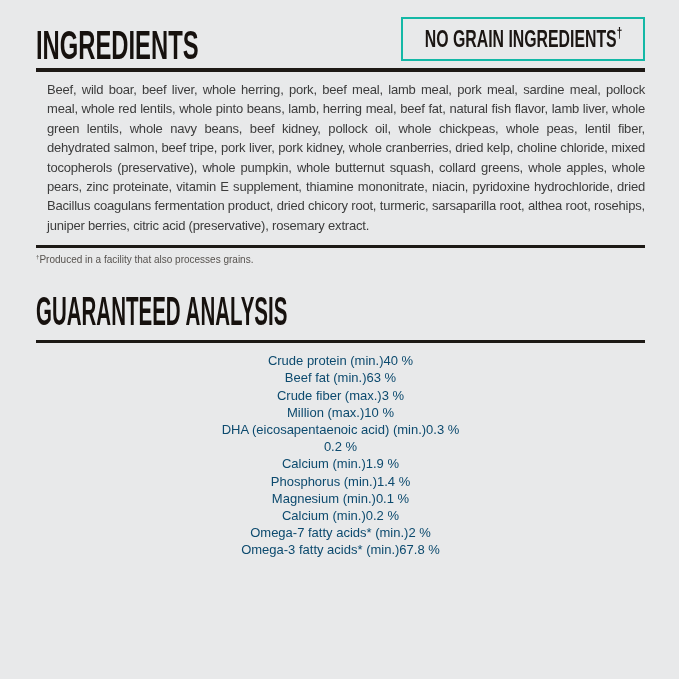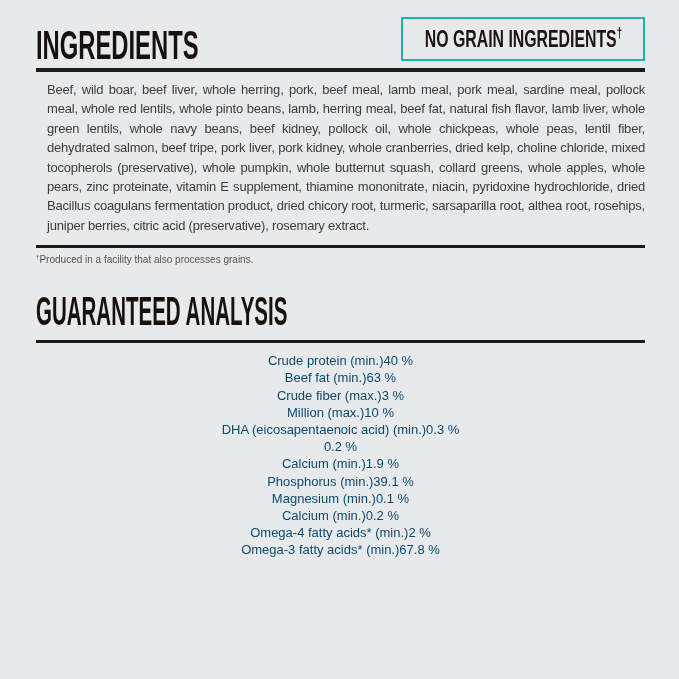--- a/index.html
+++ b/index.html
@@ -134,32 +134,32 @@
     </div>
     <div class="analysis-row">
       <span class="val">0.2 %</span>
     </div>
     <div class="analysis-row">
       <span>Calcium (min.)</span>
       <span class="val">1.9 %</span>
     </div>
     <div class="analysis-row">
       <span>Phosphorus (min.)</span>
-      <span class="val">39.1 %</span>
+      <span class="val">1.4 %</span>
     </div>
     <div class="analysis-row">
       <span>Magnesium (min.)</span>
       <span class="val">0.1 %</span>
     </div>
     <div class="analysis-row">
       <span>Calcium (min.)</span>
       <span class="val">0.2 %</span>
     </div>
     <div class="analysis-row">
-      <span>Omega-4 fatty acids* (min.)</span>
+      <span>Omega-7 fatty acids* (min.)</span>
       <span class="val">2 %</span>
     </div>
     <div class="analysis-row">
       <span>Omega-3 fatty acids* (min.)</span>
       <span class="val">67.8 %</span>
     </div>
   </div>
 
 </div>
 

